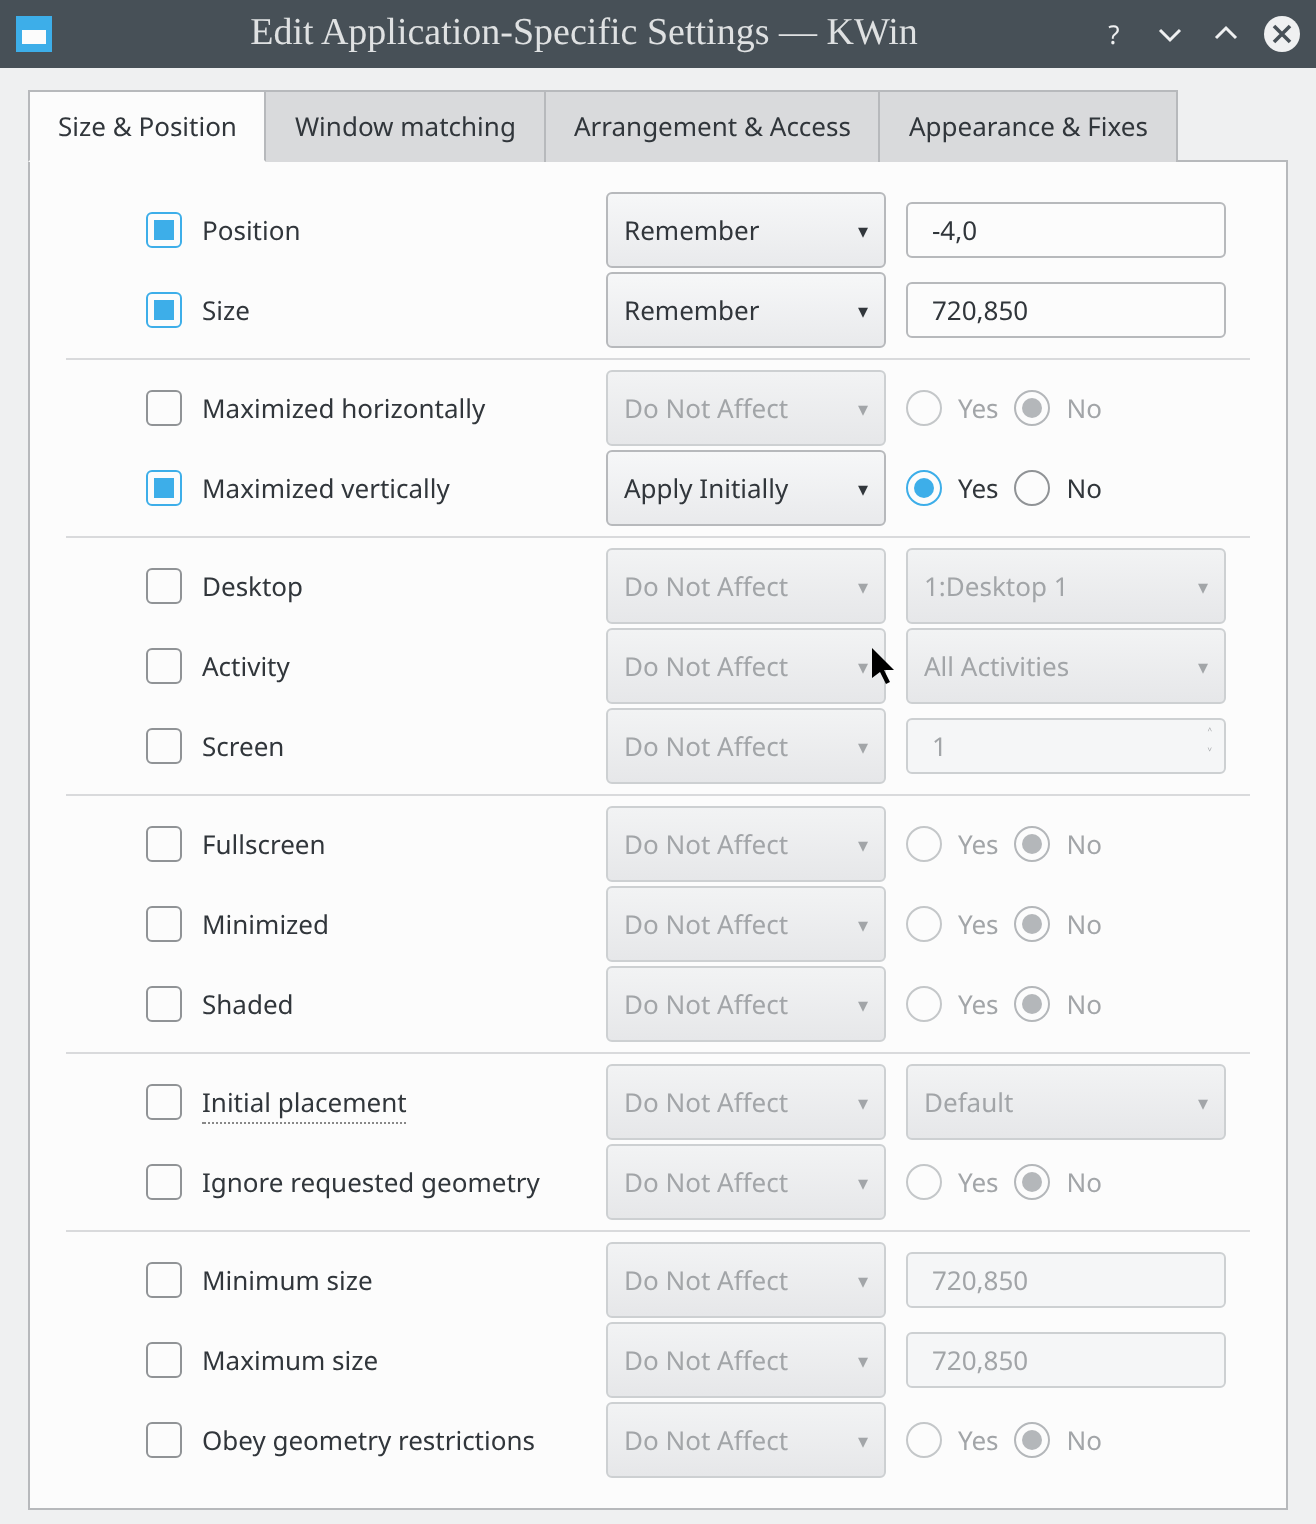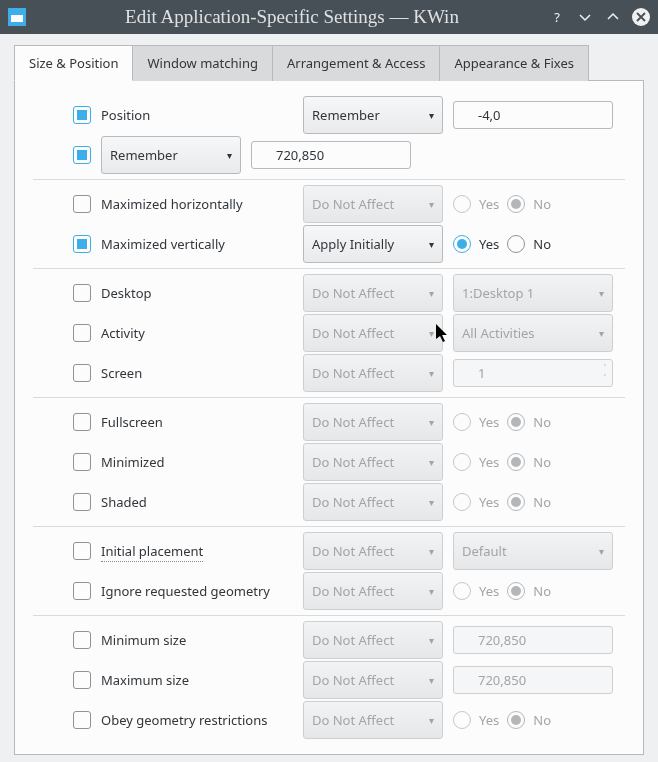--- a/index.html
+++ b/index.html
@@ -140,21 +140,21 @@
 }
 .combo .arrow {
   font-size: 10px;
 }
 .textinput {
   width: 160px;
   height: 28px;
   border: 1px solid #b7b9bc;
   border-radius: 3px;
   background: #fcfcfc;
-  padding: 0 24px;
+  padding: 0 12px;
   display: flex;
   align-items: center;
 }
 .textinput.disabled {
   color: #a2a5a8;
   background: #f5f6f7;
   border-color: #cdd0d2;
 }
 .radios {
   display: flex;
@@ -245,20 +245,21 @@
       <div class="label-col"><span>Position</span></div>
       <div class="combo">
           <span>Remember</span>
           <span class="arrow">▾</span>
         </div>
       <div class="textinput">-4,0</div>
     </div>
 
     <div class="row">
       <div class="chk checked"></div>
+      <div class="label-col"><span>Size</span></div>
       <div class="combo">
           <span>Remember</span>
           <span class="arrow">▾</span>
         </div>
       <div class="textinput">720,850</div>
     </div>
 
     <hr class="sep">
 
     <div class="row">

